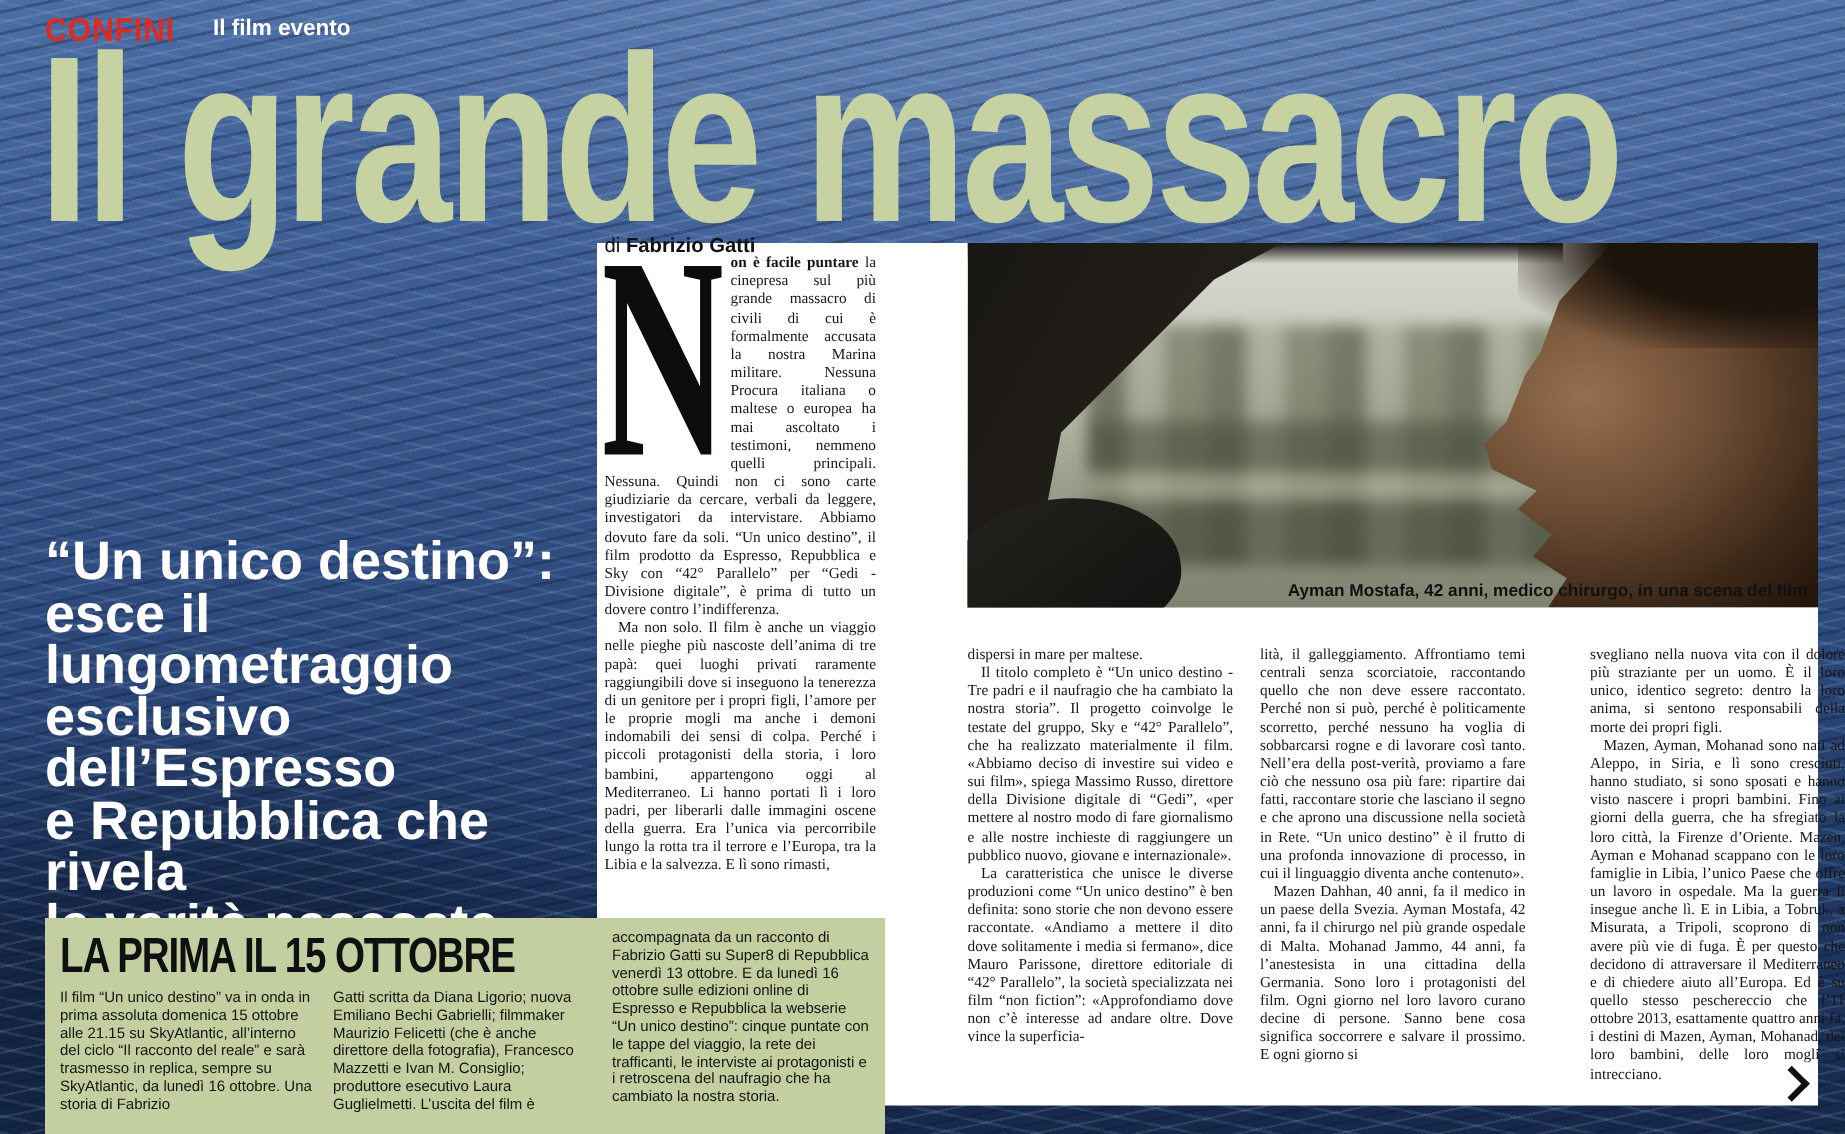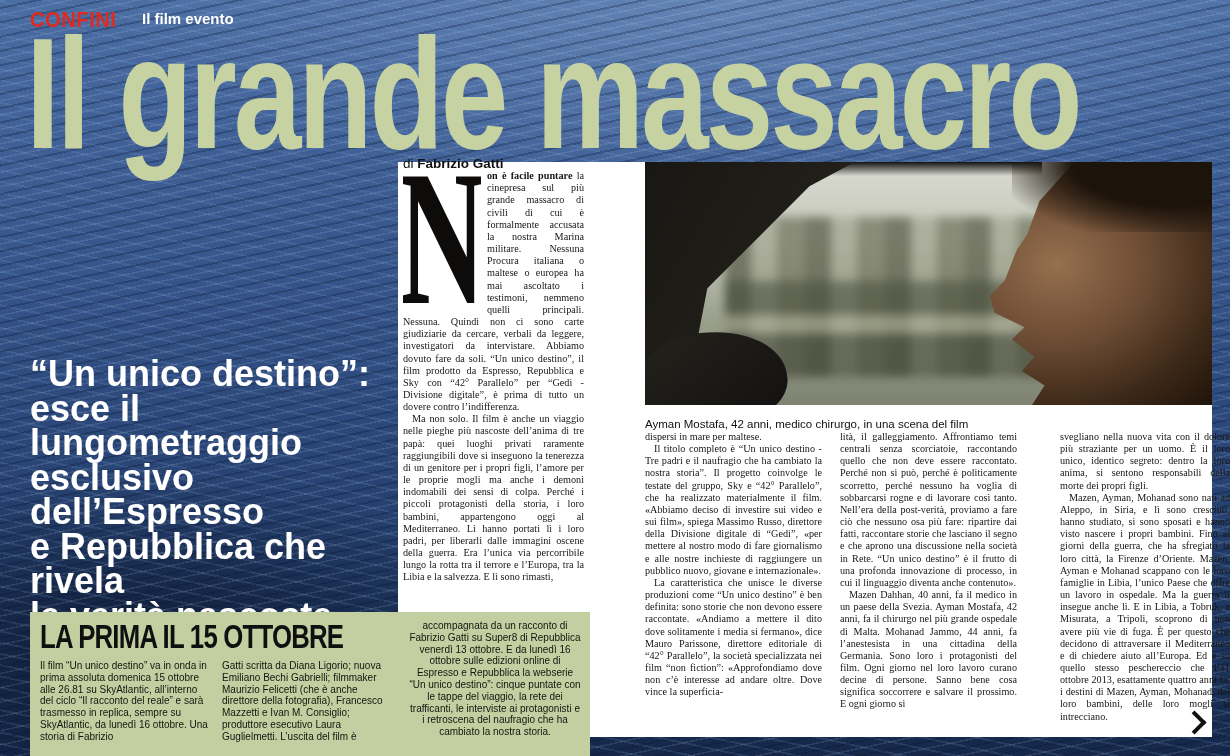--- a/index.html
+++ b/index.html
@@ -40,28 +40,28 @@
       repeating-linear-gradient(90deg, rgba(90,95,75,.75) 0 26px, rgba(150,155,133,.55) 26px 52px, rgba(110,115,92,.7) 52px 80px);}
   .ph-pillar{position:absolute;left:0;top:0;width:100%;height:100%;background:linear-gradient(120deg,#191713 0%,#2b2822 60%,#14120e 100%);
     clip-path:polygon(0 0,37% 0,29% 10%,11% 52%,7% 100%,0 100%);}
   .ph-roof{position:absolute;left:0;top:0;width:70%;height:14px;background:linear-gradient(180deg,#131210,rgba(19,18,16,0));}
   .ph-sliver{position:absolute;left:22px;top:0;width:70px;height:14px;background:#eceae2;clip-path:polygon(0 0,100% 0,62% 100%,12% 60%);}
   .ph-mirror{position:absolute;left:-8px;bottom:-22px;width:150px;height:95px;background:linear-gradient(150deg,#24221c,#121110);border-radius:46% 54% 42% 40%;transform:rotate(-7deg);}
   .ph-face{position:absolute;right:0;top:0;width:250px;height:100%;
     background:radial-gradient(230px 200px at 38% 42%, #96704f 0%, #6b4b33 40%, #3c2818 72%, #1d1108 100%);
     clip-path:polygon(45% 0,100% 0,100% 100%,28% 100%,33% 92%,24% 86%,29% 80%,20% 73%,25% 68%,13% 62%,11% 55%,17% 49%,22% 36%,26% 30%,31% 16%);}
   .ph-hair{position:absolute;right:0;top:0;width:200px;height:70px;background:radial-gradient(180px 80px at 80% 0%, #1c130b 55%, rgba(28,19,11,0) 100%);}
-  .caption{position:absolute;left:645px;top:418px;width:560px;text-align:left;font-size:11.5px;font-weight:normal;color:#111;}
+  .caption{position:absolute;left:645px;top:388px;width:560px;text-align:right;font-size:11.5px;font-weight:bold;color:#111;}
   
   .greenbox{position:absolute;left:30px;top:612px;width:560px;height:161px;background:#c3cfa1;}
   .gb-title{position:absolute;left:10px;top:6px;font-size:33px;font-weight:bold;color:#101010;letter-spacing:-1px;white-space:nowrap;transform:scaleX(.78);transform-origin:left top;}
   .gb-col{position:absolute;font-size:10px;line-height:11.8px;color:#15140f;}
   .gb-c1{left:10px;top:48px;width:172px;}
   .gb-c2{left:192px;top:48px;width:174px;}
-  .gb-c3{left:378px;top:8px;width:174px;text-align:center;}
+  .gb-c3{left:378px;top:8px;width:174px;}
   
   .arrow{position:absolute;left:1186px;top:714px;width:13px;height:13px;border-top:4.5px solid #101010;border-right:4.5px solid #101010;transform:rotate(45deg);}
 </style>
 </head>
 <body>
 
 <div class="canvas">
 
   <div class="panel"></div>
 
@@ -107,20 +107,20 @@
     <p class="ind">Mazen Dahhan, 40 anni, fa il medico in un paese della Svezia. Ayman Mostafa, 42 anni, fa il chirurgo nel più grande ospedale di Malta. Mohanad Jammo, 44 anni, fa l’anestesista in una cittadina della Germania. Sono loro i protagonisti del film. Ogni giorno nel loro lavoro curano decine di persone. Sanno bene cosa significa soccorrere e salvare il prossimo. E ogni giorno si</p>
   </div>
 
   <div class="bcol colC">
     <p>svegliano nella nuova vita con il dolore più straziante per un uomo. È il loro unico, identico segreto: dentro la loro anima, si sentono responsabili della morte dei propri figli.</p>
     <p class="ind">Mazen, Ayman, Mohanad sono nati ad Aleppo, in Siria, e lì sono cresciuti, hanno studiato, si sono sposati e hanno visto nascere i propri bambini. Fino ai giorni della guerra, che ha sfregiato la loro città, la Firenze d’Oriente. Mazen, Ayman e Mohanad scappano con le loro famiglie in Libia, l’unico Paese che offre un lavoro in ospedale. Ma la guerra li insegue anche lì. E in Libia, a Tobruk, a Misurata, a Tripoli, scoprono di non avere più vie di fuga. È per questo che decidono di attraversare il Mediterraneo e di chiedere aiuto all’Europa. Ed è su quello stesso peschereccio che l’11 ottobre 2013, esattamente quattro anni fa, i destini di Mazen, Ayman, Mohanad, dei loro bambini, delle loro mogli si intrecciano.</p>
   </div>
 
   <div class="greenbox">
     <div class="gb-title">LA PRIMA IL 15 OTTOBRE</div>
-    <div class="gb-col gb-c1">Il film “Un unico destino” va in onda in prima assoluta domenica 15 ottobre alle 26.81 su SkyAtlantic, all’interno del ciclo “Il racconto del reale” e sarà trasmesso in replica, sempre su SkyAtlantic, da lunedì 16 ottobre. Una storia di Fabrizio</div>
+    <div class="gb-col gb-c1">Il film “Un unico destino” va in onda in prima assoluta domenica 15 ottobre alle 21.15 su SkyAtlantic, all’interno del ciclo “Il racconto del reale” e sarà trasmesso in replica, sempre su SkyAtlantic, da lunedì 16 ottobre. Una storia di Fabrizio</div>
     <div class="gb-col gb-c2">Gatti scritta da Diana Ligorio; nuova Emiliano Bechi Gabrielli; filmmaker Maurizio Felicetti (che è anche direttore della fotografia), Francesco Mazzetti e Ivan M. Consiglio; produttore esecutivo Laura Guglielmetti. L’uscita del film è</div>
     <div class="gb-col gb-c3">accompagnata da un racconto di Fabrizio Gatti su Super8 di Repubblica venerdì 13 ottobre. E da lunedì 16 ottobre sulle edizioni online di Espresso e Repubblica la webserie “Un unico destino”: cinque puntate con le tappe del viaggio, la rete dei trafficanti, le interviste ai protagonisti e i retroscena del naufragio che ha cambiato la nostra storia.</div>
   </div>
 
   <div class="arrow"></div>
 
 </div>
 
 </body></html>

